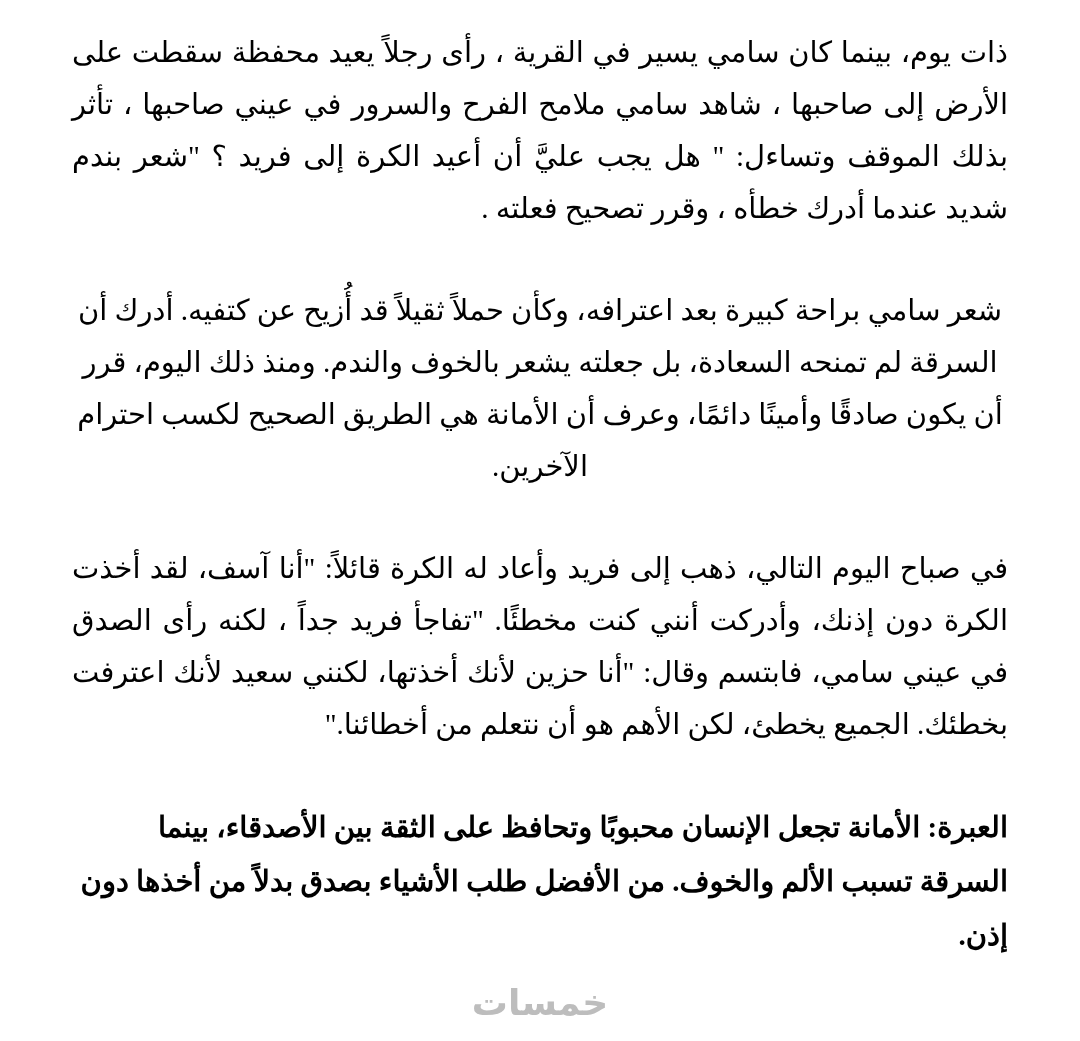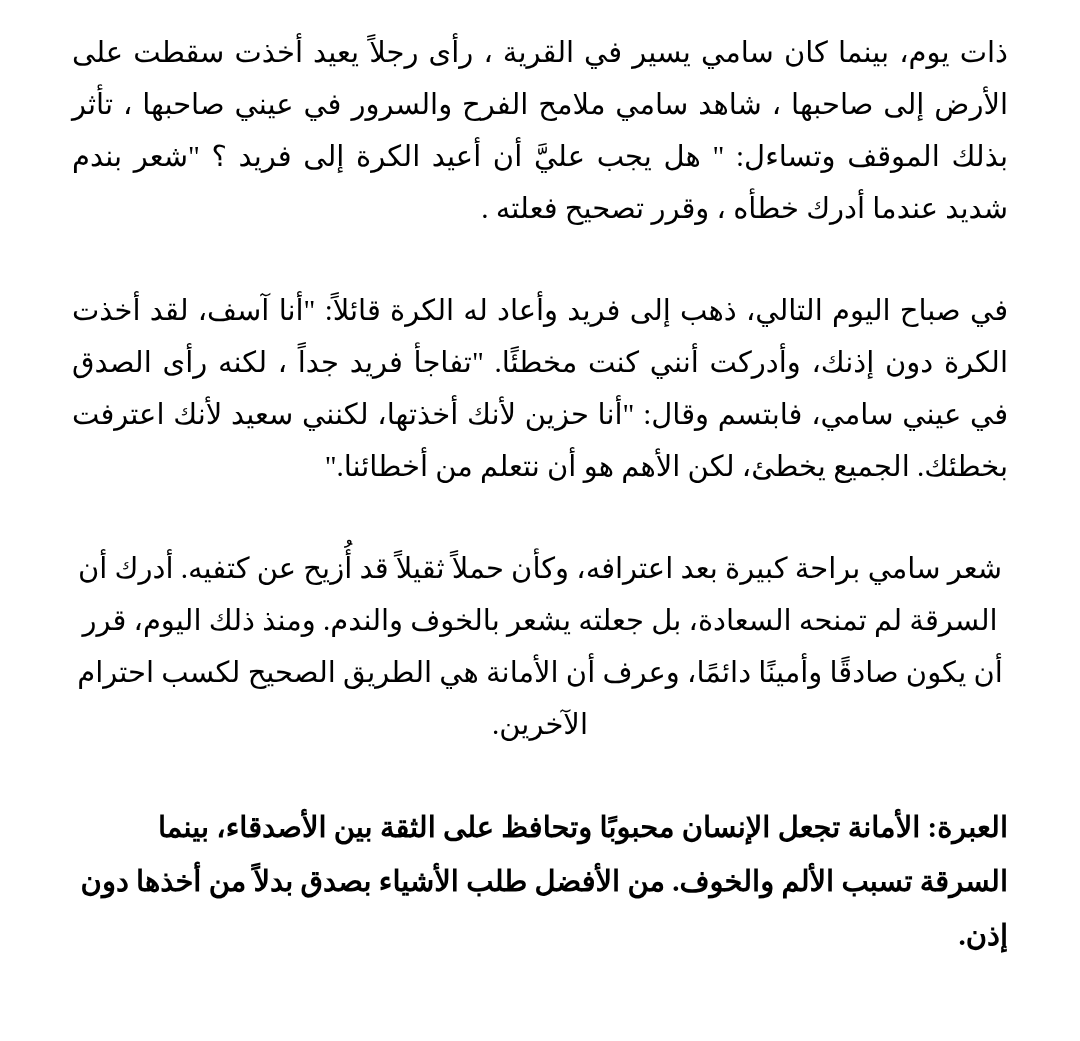--- a/index.html
+++ b/index.html
@@ -54,22 +54,25 @@
     color: #bdbdbd;
     letter-spacing: 1px;
     font-family: "Liberation Sans", "DejaVu Sans", sans-serif;
   }
 </style>
 </head>
 <body>
 
 <div class="page">
 
-  <p class="story-paragraph p-justify">ذات يوم، بينما كان سامي يسير في القرية ، رأى رجلاً يعيد أخذت سقطت على الأرض إلى صاحبها ، شاهد سامي ملامح الفرح والسرور في عيني صاحبها ، تأثر بذلك الموقف وتساءل: " هل يجب عليَّ أن أعيد الكرة إلى فريد ؟ "شعر بندم شديد عندما أدرك خطأه ، وقرر تصحيح فعلته .</p>
+  <p class="story-paragraph p-justify">ذات يوم، بينما كان سامي يسير في القرية ، رأى رجلاً يعيد محفظة سقطت على الأرض إلى صاحبها ، شاهد سامي ملامح الفرح والسرور في عيني صاحبها ، تأثر بذلك الموقف وتساءل: " هل يجب عليَّ أن أعيد الكرة إلى فريد ؟ "شعر بندم شديد عندما أدرك خطأه ، وقرر تصحيح فعلته .</p>
+
+  <p class="story-paragraph p-center">شعر سامي براحة كبيرة بعد اعترافه، وكأن حملاً ثقيلاً قد أُزيح عن كتفيه. أدرك أن السرقة لم تمنحه السعادة، بل جعلته يشعر بالخوف والندم. ومنذ ذلك اليوم، قرر أن يكون صادقًا وأمينًا دائمًا، وعرف أن الأمانة هي الطريق الصحيح لكسب احترام الآخرين.</p>
 
   <p class="story-paragraph p-justify">في صباح اليوم التالي، ذهب إلى فريد وأعاد له الكرة قائلاً: "أنا آسف، لقد أخذت الكرة دون إذنك، وأدركت أنني كنت مخطئًا. "تفاجأ فريد جداً ، لكنه رأى الصدق في عيني سامي، فابتسم وقال: "أنا حزين لأنك أخذتها، لكنني سعيد لأنك اعترفت بخطئك. الجميع يخطئ، لكن الأهم هو أن نتعلم من أخطائنا."</p>
 
-  <p class="story-paragraph p-center">شعر سامي براحة كبيرة بعد اعترافه، وكأن حملاً ثقيلاً قد أُزيح عن كتفيه. أدرك أن السرقة لم تمنحه السعادة، بل جعلته يشعر بالخوف والندم. ومنذ ذلك اليوم، قرر أن يكون صادقًا وأمينًا دائمًا، وعرف أن الأمانة هي الطريق الصحيح لكسب احترام الآخرين.</p>
-
   <p class="story-paragraph p-moral">العبرة: الأمانة تجعل الإنسان محبوبًا وتحافظ على الثقة بين الأصدقاء، بينما السرقة تسبب الألم والخوف. من الأفضل طلب الأشياء بصدق بدلاً من أخذها دون إذن.</p>
 
+  <div class="watermark-wrap">
+    <span class="watermark">خمسات</span>
+  </div>
 
 </div>
 
 </body></html>

